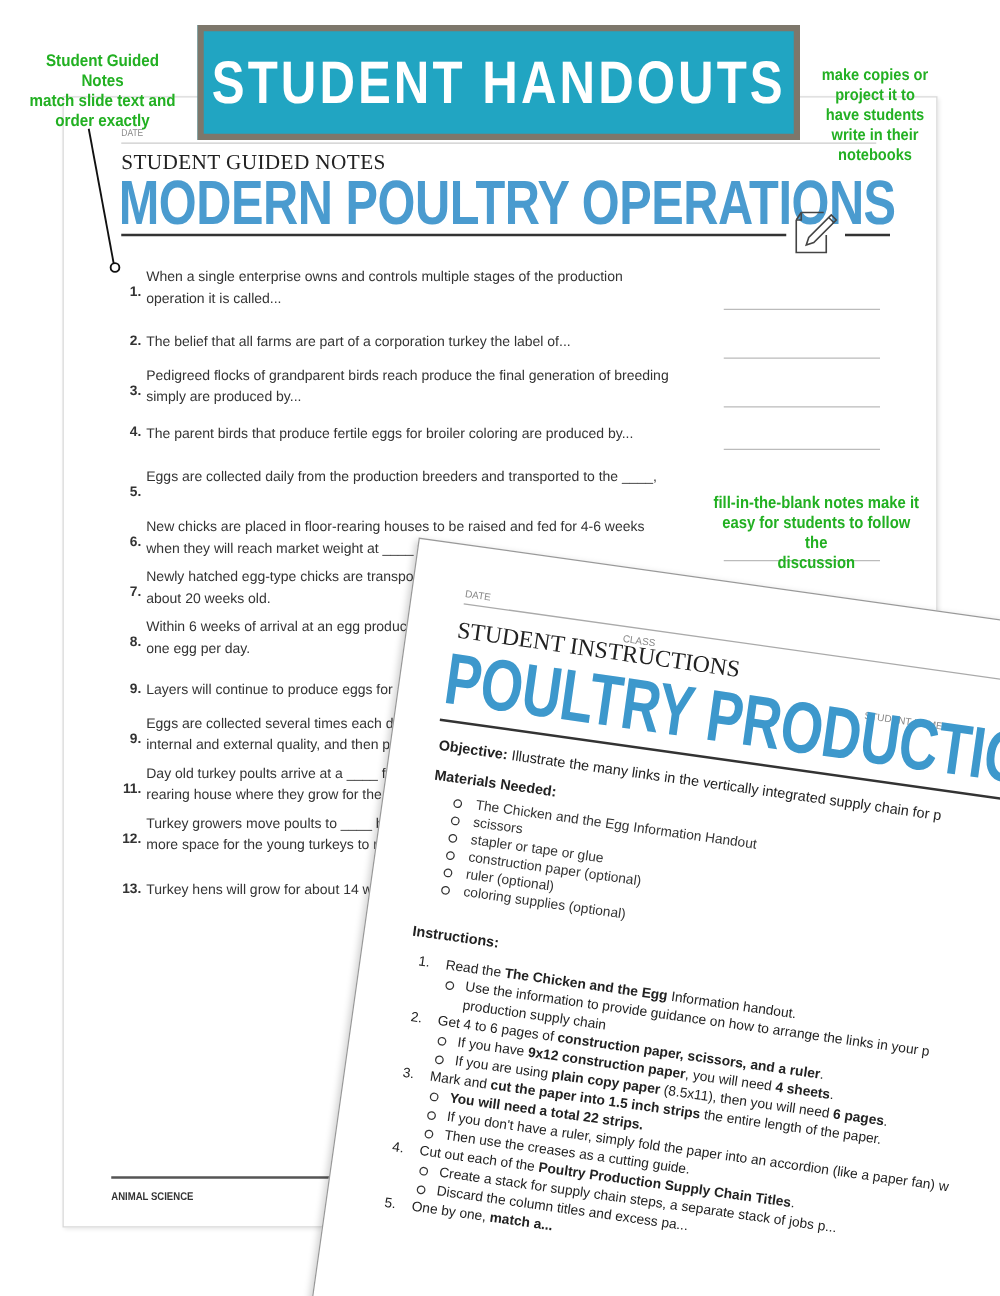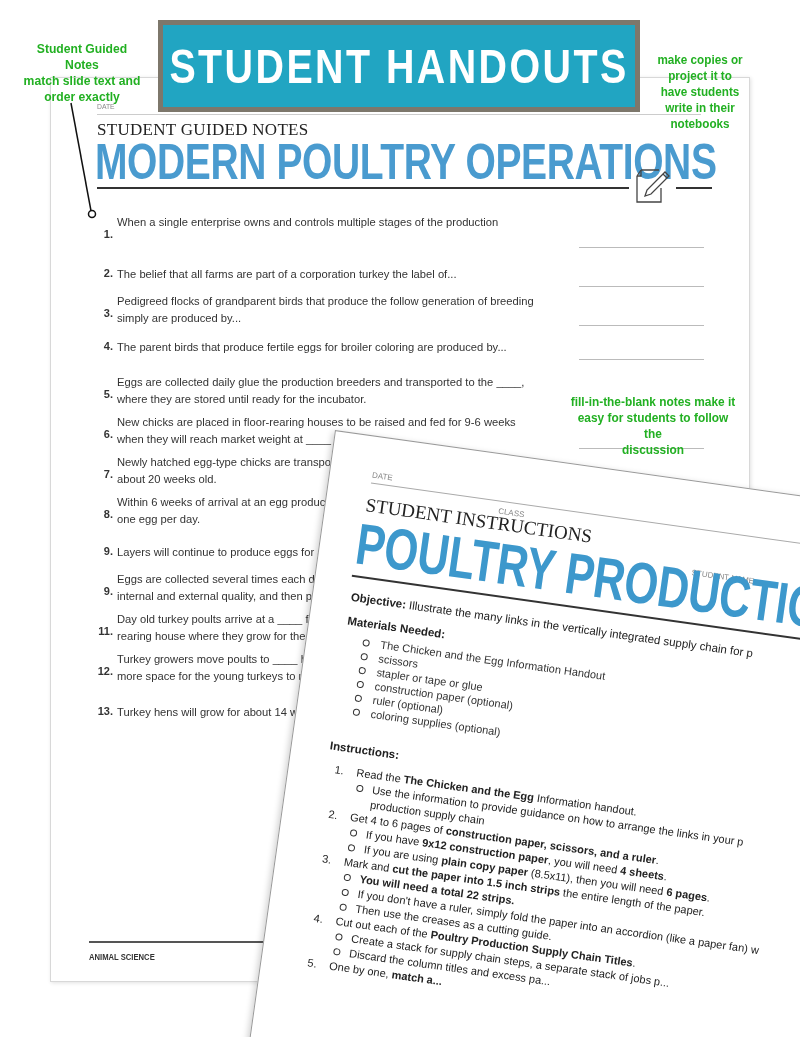--- a/index.html
+++ b/index.html
@@ -125,56 +125,56 @@
     <path d="M2 10 L6 4" fill="none" stroke="#444" stroke-width="1.3"></path>
     <path d="M10 30 L12 24 L30 6 L34 10 L16 28 Z" fill="none" stroke="#444" stroke-width="1.3"></path>
     <path d="M28 8 L32 12" stroke="#444" stroke-width="1.2"></path>
   </svg>
 
   <div class="questions">
     <div class="q" style="top:0">
       <div class="q-num" style="top:14px">1.</div>
       <div class="q-text" style="top:0">
         <div>When a single enterprise owns and controls multiple stages of the production</div>
+        <div>operation it is called...</div>
       </div>
       <div class="q-blank" style="top:33px"></div>
     </div>
     <div class="q" style="top:52px">
       <div class="q-num" style="top:1px">2.</div>
       <div class="q-text" style="top:0">
         <div>The belief that all farms are part of a corporation turkey the label of...</div>
       </div>
       <div class="q-blank" style="top:20px"></div>
     </div>
     <div class="q" style="top:79px">
       <div class="q-num" style="top:14px">3.</div>
       <div class="q-text" style="top:0">
-        <div>Pedigreed flocks of grandparent birds that produce the follow generation of breeding</div>
+        <div>Pedigreed flocks of grandparent birds reach produce the final generation of breeding</div>
         <div>simply are produced by...</div>
       </div>
       <div class="q-blank" style="top:32px"></div>
     </div>
     <div class="q" style="top:125px">
       <div class="q-num" style="top:1px">4.</div>
       <div class="q-text" style="top:0">
         <div>The parent birds that produce fertile eggs for broiler coloring are produced by...</div>
       </div>
       <div class="q-blank" style="top:20px"></div>
     </div>
     <div class="q" style="top:160px">
       <div class="q-num" style="top:14px">5.</div>
       <div class="q-text" style="top:0">
-        <div>Eggs are collected daily glue the production breeders and transported to the ____,</div>
-        <div>where they are stored until ready for the incubator.</div>
+        <div>Eggs are collected daily from the production breeders and transported to the ____,</div>
       </div>
     </div>
     <div class="q" style="top:200px">
       <div class="q-num" style="top:14px">6.</div>
       <div class="q-text" style="top:0">
-        <div>New chicks are placed in floor-rearing houses to be raised and fed for 9-6 weeks</div>
+        <div>New chicks are placed in floor-rearing houses to be raised and fed for 4-6 weeks</div>
         <div>when they will reach market weight at ____ farms.</div>
       </div>
       <div class="q-blank" style="top:34px"></div>
     </div>
     <div class="q" style="top:240px">
       <div class="q-num" style="top:14px">7.</div>
       <div class="q-text" style="top:0">
         <div>Newly hatched egg-type chicks are transported to ____ where they are raised to</div>
         <div>about 20 weeks old.</div>
       </div>

